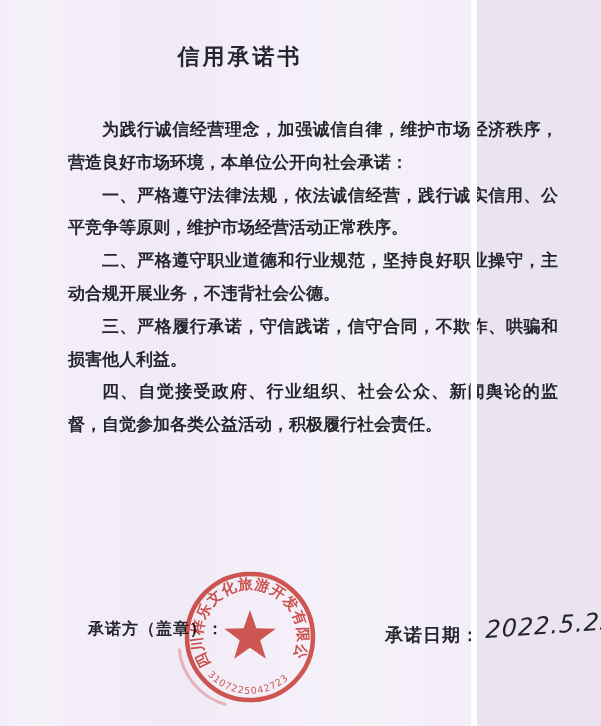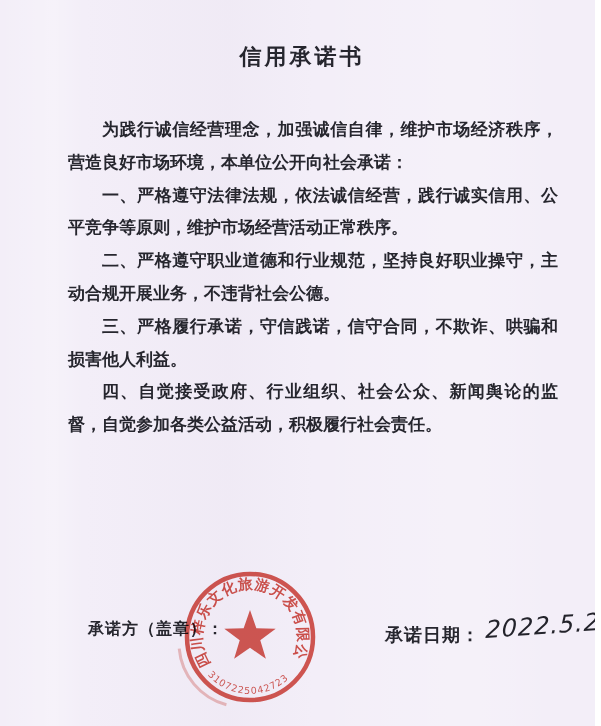--- a/index.html
+++ b/index.html
@@ -4,21 +4,21 @@
 <style>
   html, body { margin: 0; padding: 0; }
   body {
     width: 601px; height: 726px;
     overflow: hidden;
     font-family: "Liberation Serif", serif;
     background: #e9e4ef;
   }
   .page {
     position: relative;
-    width: 601px; height: 726px;
+    width: 477px; height: 726px;
     background: var(--bg, #f3eef8);
     color: var(--ink, #26262e);
   }
   
   .page::before {
     content: "";
     position: absolute; inset: 0;
     background: linear-gradient(90deg,
       rgba(255,255,255,0) 0%, rgba(255,255,255,0.25) 9%, rgba(255,255,255,0) 14%,
       rgba(210,200,220,0.10) 38%, rgba(255,255,255,0) 52%,

